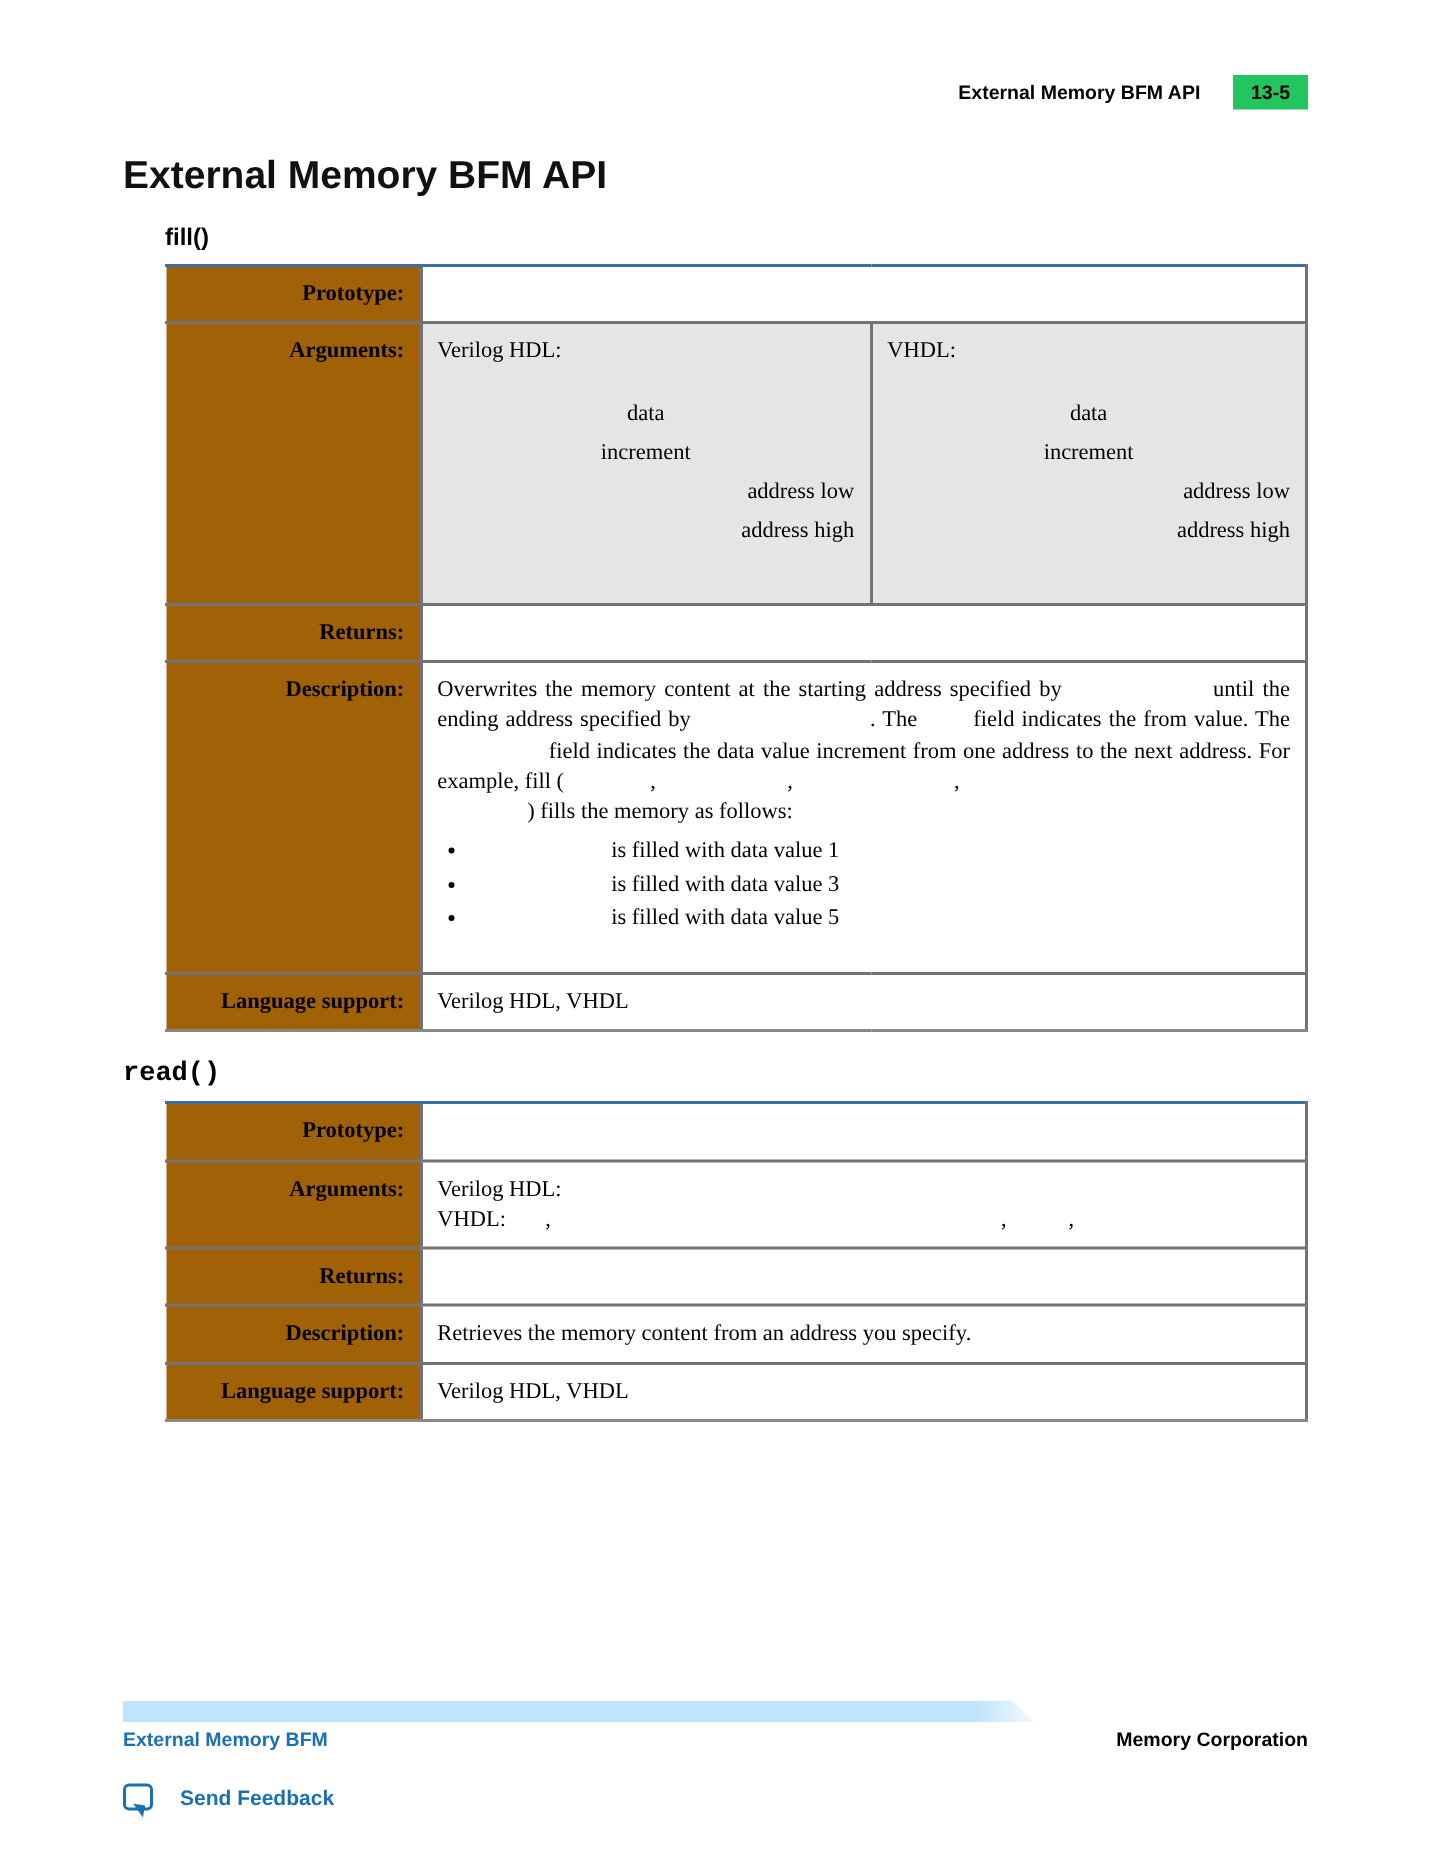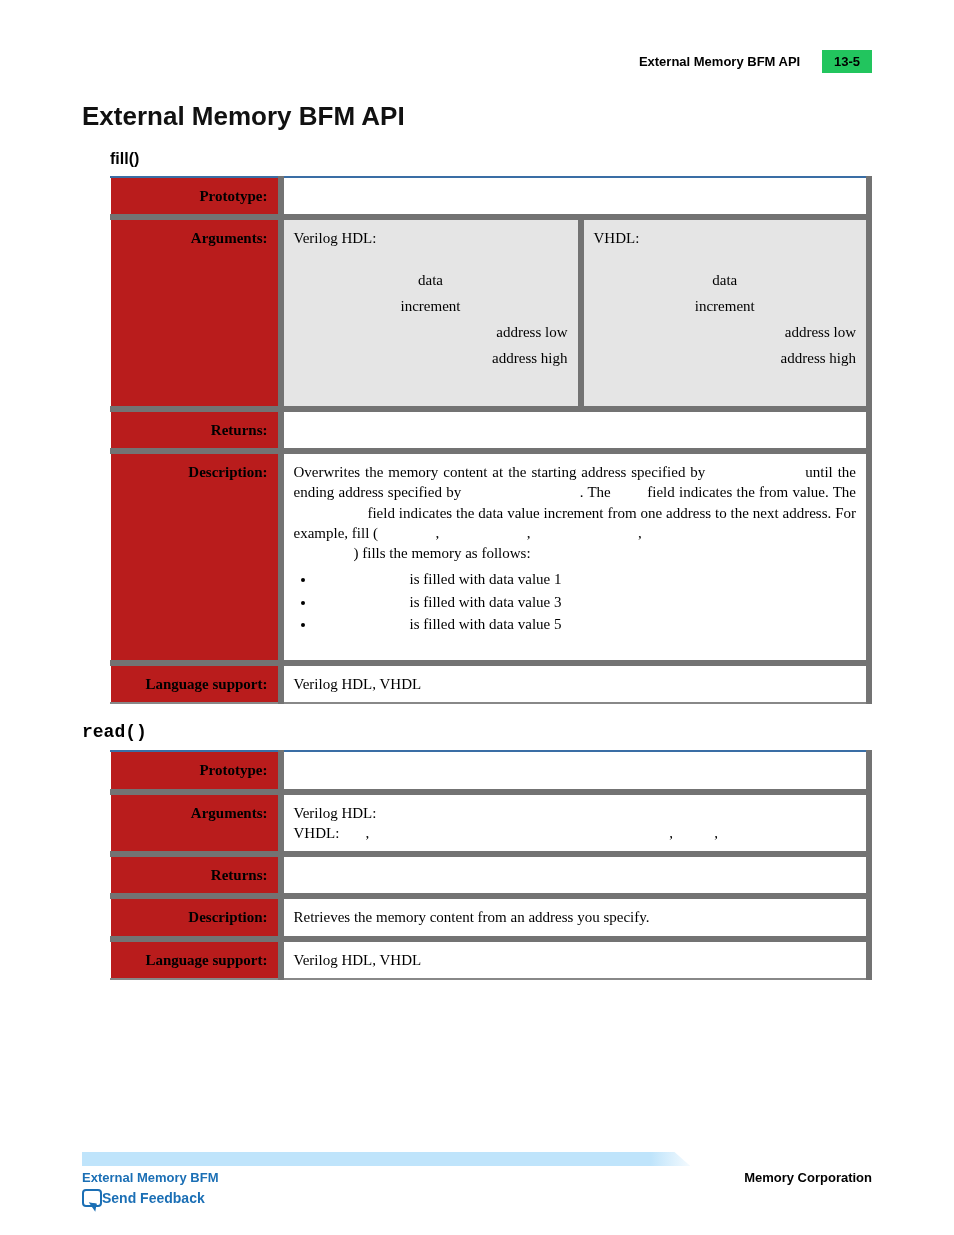--- a/index.html
+++ b/index.html
@@ -52,31 +52,31 @@
     margin: 18px 0 8px 0;
   }
   table.api {
     width: 100%;
     border-collapse: collapse;
     margin-bottom: 10px;
     margin-left: 28px;
     width: calc(100% - 28px);
   }
   table.api > tbody > tr > td {
-    border: 6px solid #737373;
+    border: 2px solid #737373;
     padding: 8px 10px;
     vertical-align: top;
     font-size: 15px;
     line-height: 1.35;
   }
   table.api > tbody > tr > td.label {
     width: 170px;
     font-weight: bold;
     font-family: Georgia, serif;
-    background: #b91c1c;
+    background: #a16207;
     text-align: right;
     border-left: none;
     border-right: 1px solid #bbb;
   }
   table.api > tbody > tr:first-child > td { border-top: 2px solid #3a6ea5; }
   table.api > tbody > tr:last-child > td { border-bottom: 2px solid #888; }
   table.api > tbody > tr > td.label { border-left: 1px solid transparent; }
   .gray { background: #e5e5e5; }
   .arg-list { margin-top: 18px; }
   .arg-list div { text-align: right; padding: 3px 0; }
@@ -105,24 +105,24 @@
   .footer-row {
     display: flex;
     justify-content: space-between;
     font-family: Arial, Helvetica, sans-serif;
     font-size: 13px;
     align-items: flex-end;
   }
   .footer-left { color: #1b6fb5; font-weight: bold; }
   .footer-right { font-weight: bold; }
   .feedback {
-    margin-top: 4px;
+    margin-top: 22px;
     display: flex;
     align-items: center;
-    gap: 0;
+    gap: 18px;
     text-align: right;
   }
   .feedback a {
     color: #1b6fb5;
     font-family: Arial, Helvetica, sans-serif;
     font-weight: bold;
     font-size: 14px;
     text-decoration: none;
   }
   .chat-icon {

